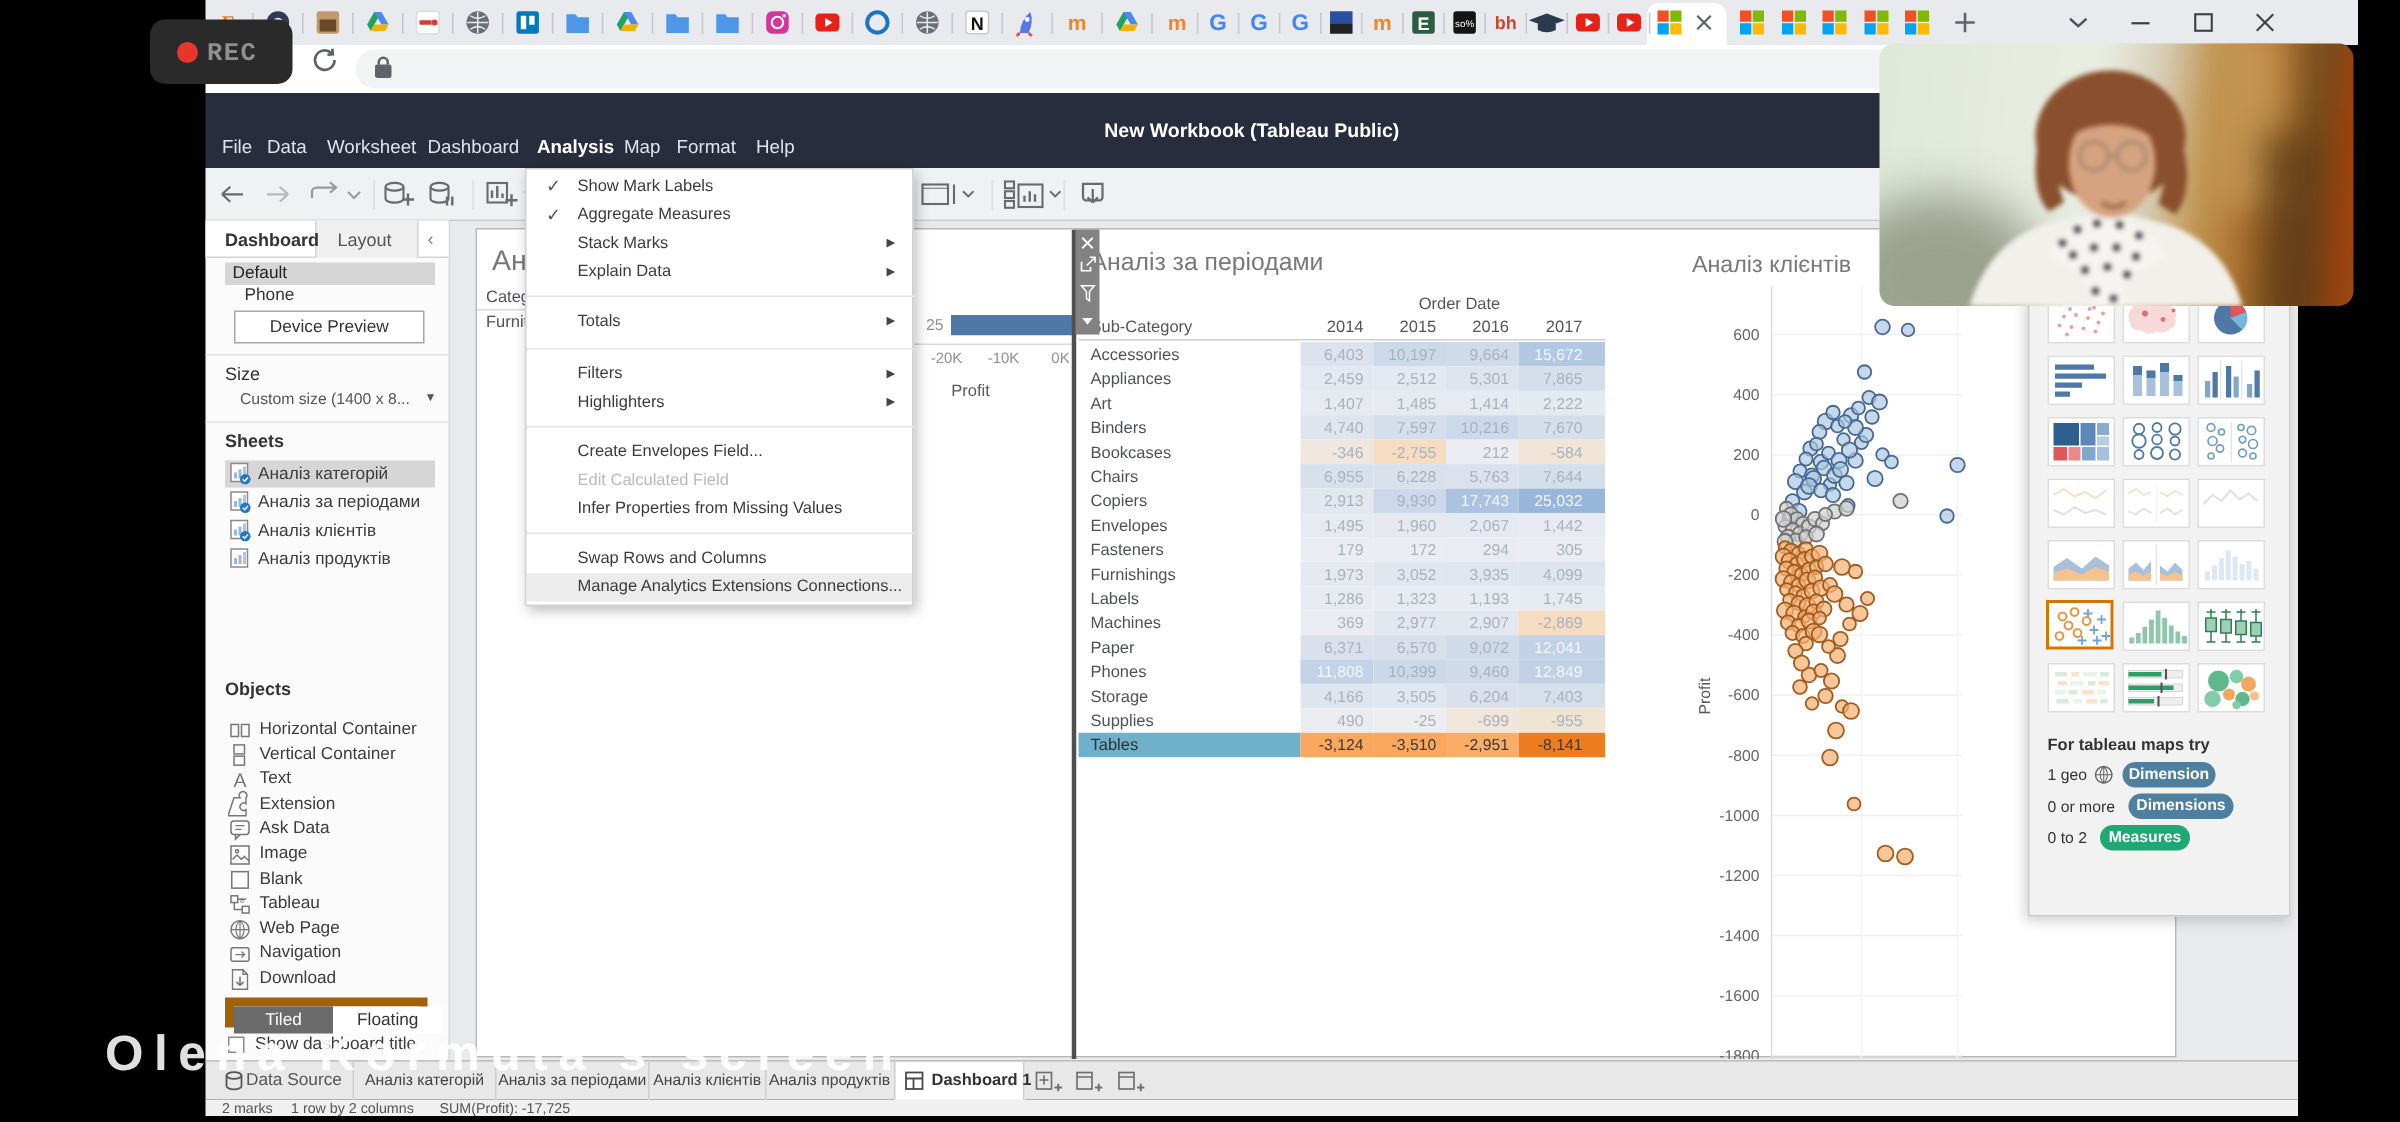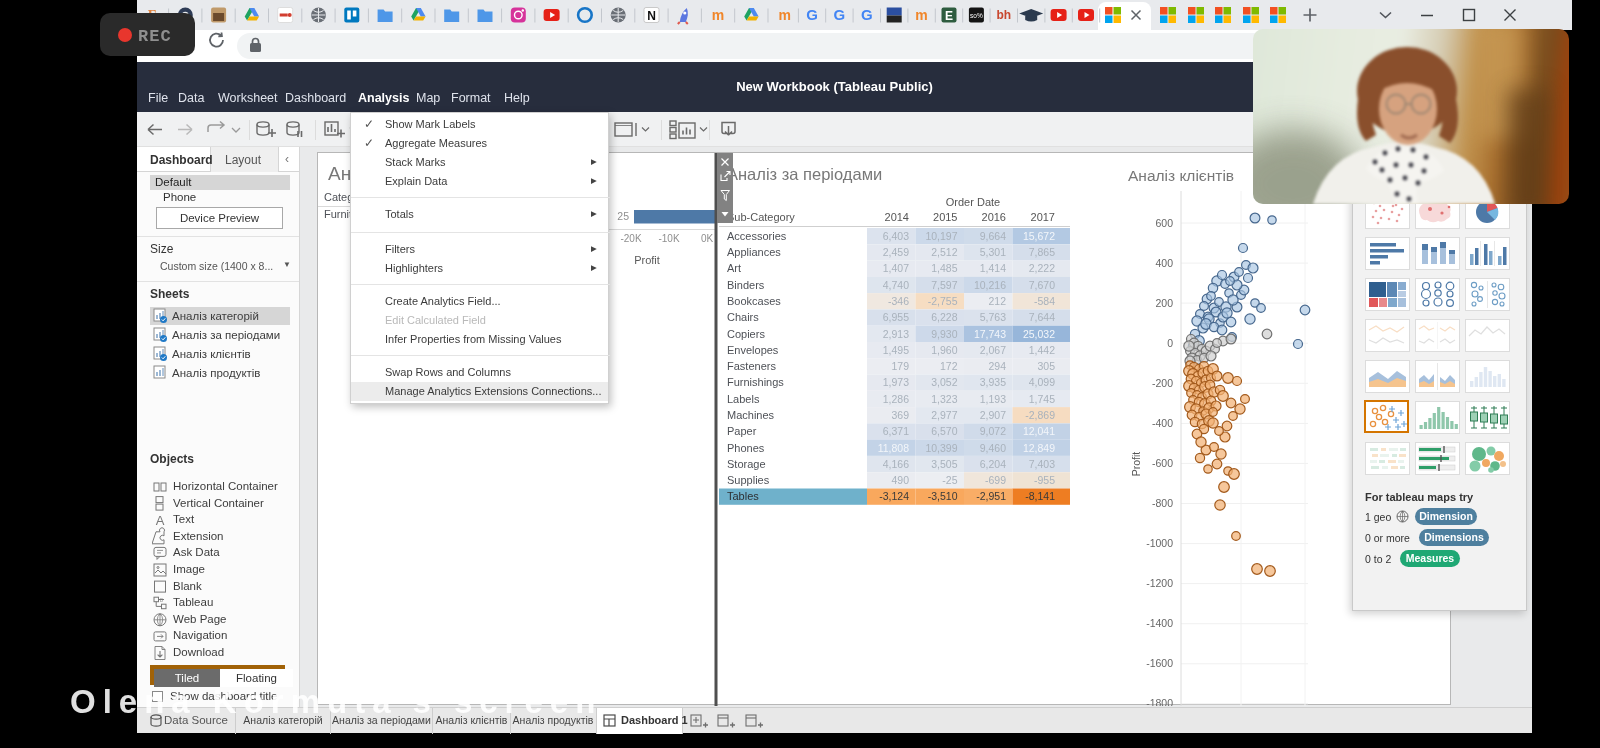--- a/index.html
+++ b/index.html
@@ -325,21 +325,21 @@
 <div style="position:absolute;left:36px;top:350px;font-size:11.5px;color:#3c3c3c">Vertical Container</div>
 <div style="position:absolute;left:36px;top:366px;font-size:11.5px;color:#3c3c3c">Text</div>
 <div style="position:absolute;left:36px;top:383px;font-size:11.5px;color:#3c3c3c">Extension</div>
 <div style="position:absolute;left:36px;top:399px;font-size:11.5px;color:#3c3c3c">Ask Data</div>
 <div style="position:absolute;left:36px;top:416px;font-size:11.5px;color:#3c3c3c">Image</div>
 <div style="position:absolute;left:36px;top:433px;font-size:11.5px;color:#3c3c3c">Blank</div>
 <div style="position:absolute;left:36px;top:449px;font-size:11.5px;color:#3c3c3c">Tableau</div>
 <div style="position:absolute;left:36px;top:466px;font-size:11.5px;color:#3c3c3c">Web Page</div>
 <div style="position:absolute;left:36px;top:482px;font-size:11.5px;color:#3c3c3c">Navigation</div>
 <div style="position:absolute;left:36px;top:499px;font-size:11.5px;color:#3c3c3c">Download</div>
-<div style="position:absolute;left:13px;top:518px;width:135px;height:20px;border:4px solid #a16207">
+<div style="position:absolute;left:13px;top:518px;width:135px;height:20px;border:6px solid #a16207">
   <div style="position:absolute;left:0;top:0;width:66px;height:18px;background:#6b6b6b;color:#fff;text-align:center;line-height:18px;font-size:11.5px">Tiled</div>
   <div style="position:absolute;left:66px;top:0;width:73px;height:18px;background:#fff;color:#333;text-align:center;line-height:18px;font-size:11.5px">Floating</div>
 </div>
 <div style="position:absolute;left:15px;top:544px;width:11px;height:11px;border:1px solid #8a8a8a;background:#fff"></div>
 <div style="position:absolute;left:33px;top:543px;font-size:11.5px;color:#3c3c3c">Show dashboard title</div>
   </div>
   <div id="canvas" class="abs">
     <div id="dashboard">
 <svg id="dashsvg" width="1134" height="553" style="position:absolute;left:0;top:0" font-family="Liberation Sans, sans-serif">
 <text x="10" y="27" font-size="19" fill="#787878">Аналіз категорій</text>
@@ -910,21 +910,21 @@
 <div class="ditem" style="top:43px;color:#3b3b3b">Stack Marks</div>
 <div class="darrow" style="top:44px">▶</div>
 <div class="ditem" style="top:62px;color:#3b3b3b">Explain Data</div>
 <div class="darrow" style="top:63px">▶</div>
 <div class="ditem" style="top:95px;color:#3b3b3b">Totals</div>
 <div class="darrow" style="top:96px">▶</div>
 <div class="ditem" style="top:130px;color:#3b3b3b">Filters</div>
 <div class="darrow" style="top:131px">▶</div>
 <div class="ditem" style="top:149px;color:#3b3b3b">Highlighters</div>
 <div class="darrow" style="top:150px">▶</div>
-<div class="ditem" style="top:182px;color:#3b3b3b">Create Analytics Field...</div>
+<div class="ditem" style="top:182px;color:#3b3b3b">Create Envelopes Field...</div>
 <div class="ditem" style="top:201px;color:#b9b9b9">Edit Calculated Field</div>
 <div class="ditem" style="top:220px;color:#3b3b3b">Infer Properties from Missing Values</div>
 <div class="ditem" style="top:253px;color:#3b3b3b">Swap Rows and Columns</div>
 <div class="ditem" style="top:272px;color:#3b3b3b">Manage Analytics Extensions Connections...</div>
 <div class="dsep" style="top:84px"></div>
 <div class="dsep" style="top:119px"></div>
 <div class="dsep" style="top:171px"></div>
 <div class="dsep" style="top:242px"></div>
   </div>
   <div id="sheetbar" class="abs">
@@ -951,20 +951,25 @@
 <svg width="18" height="18" style="position:absolute;left:580px;top:5px" fill="none" stroke="#6e6e6e" stroke-width="1.1">
  <rect x="1" y="2" width="10" height="11"></rect>
         <path d="M1 5 h10"></path>
  <path d="M13 12 h5 M15.5 9.5 v5" stroke-width="1.3"></path>
       </svg>
 <svg width="18" height="18" style="position:absolute;left:608px;top:5px" fill="none" stroke="#6e6e6e" stroke-width="1.1">
  <rect x="1" y="2" width="10" height="11"></rect>
         <path d="M1 5 h10"></path>
  <path d="M13 12 h5 M15.5 9.5 v5" stroke-width="1.3"></path>
       </svg>
+  </div>
+  <div id="statusbar" class="abs">
+<span style="position:absolute;left:11px;top:0.5px">2 marks</span>
+<span style="position:absolute;left:57px;top:0.5px">1 row by 2 columns</span>
+<span style="position:absolute;left:156px;top:0.5px">SUM(Profit): -17,725</span>
   </div>
   <div id="webcam" class="abs">
 <div style="position:absolute;left:-15px;top:-15px;width:346px;height:205px;
  background:linear-gradient(97deg,#dde7d8 0%,#e6ecdf 30%,#e9ede2 45%,#d6cdb4 56%,#c0924e 66%,#a96f2e 75%,#774c1e 85%,#a0410b 92%,#8a5a28 100%);
  filter:blur(6px)"></div>
 <div style="position:absolute;left:-30px;top:100px;width:140px;height:110px;background:#8e947f;border-radius:50%;filter:blur(16px);opacity:0.85"></div>
 <div style="position:absolute;left:225px;top:-10px;width:45px;height:120px;background:#c89a55;filter:blur(10px);opacity:0.8"></div>
 <div style="position:absolute;left:255px;top:60px;width:40px;height:130px;background:#5e3a16;filter:blur(11px);opacity:0.75"></div>
 <svg width="326" height="175" style="position:absolute;left:0;top:0;filter:blur(1.8px)">
 <g transform="translate(9,0)">

